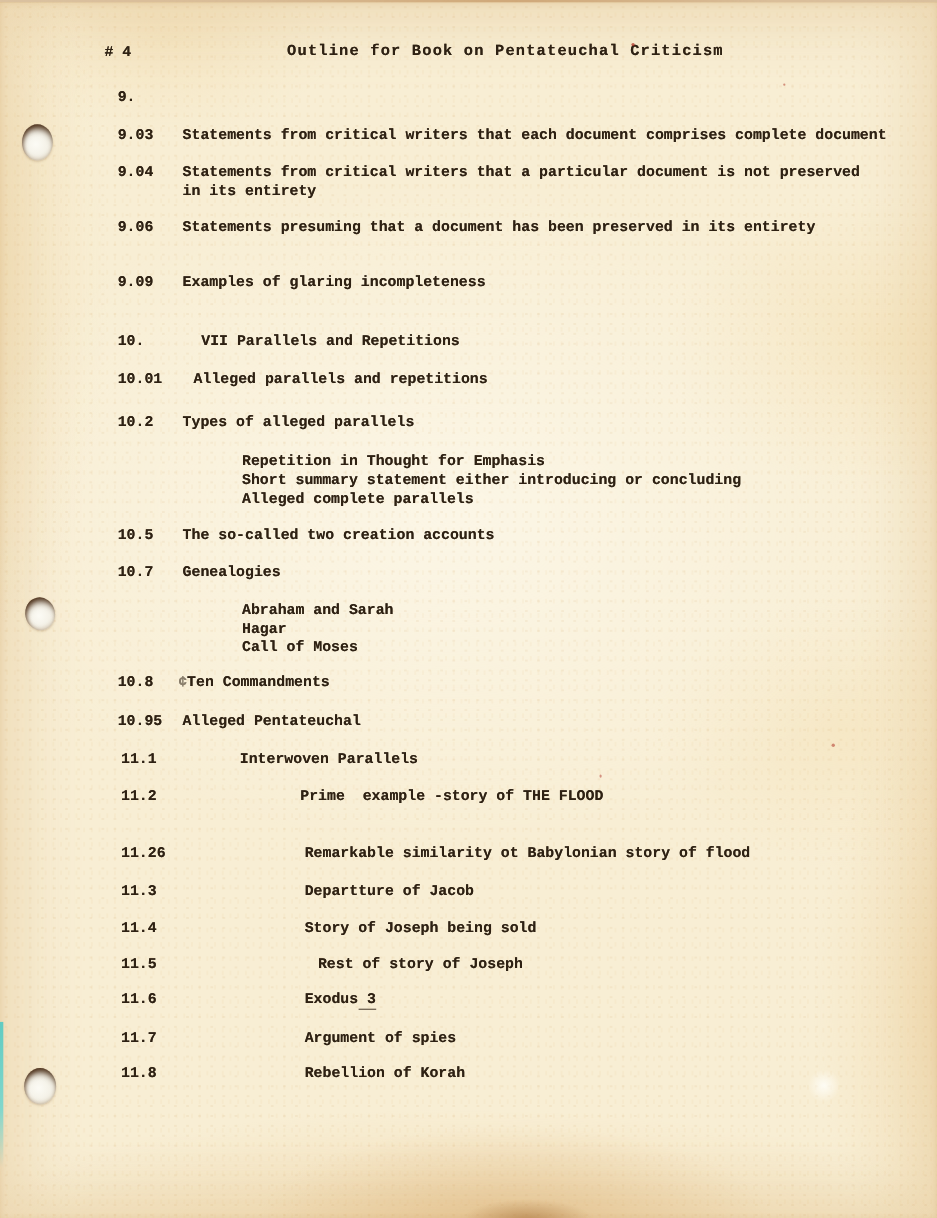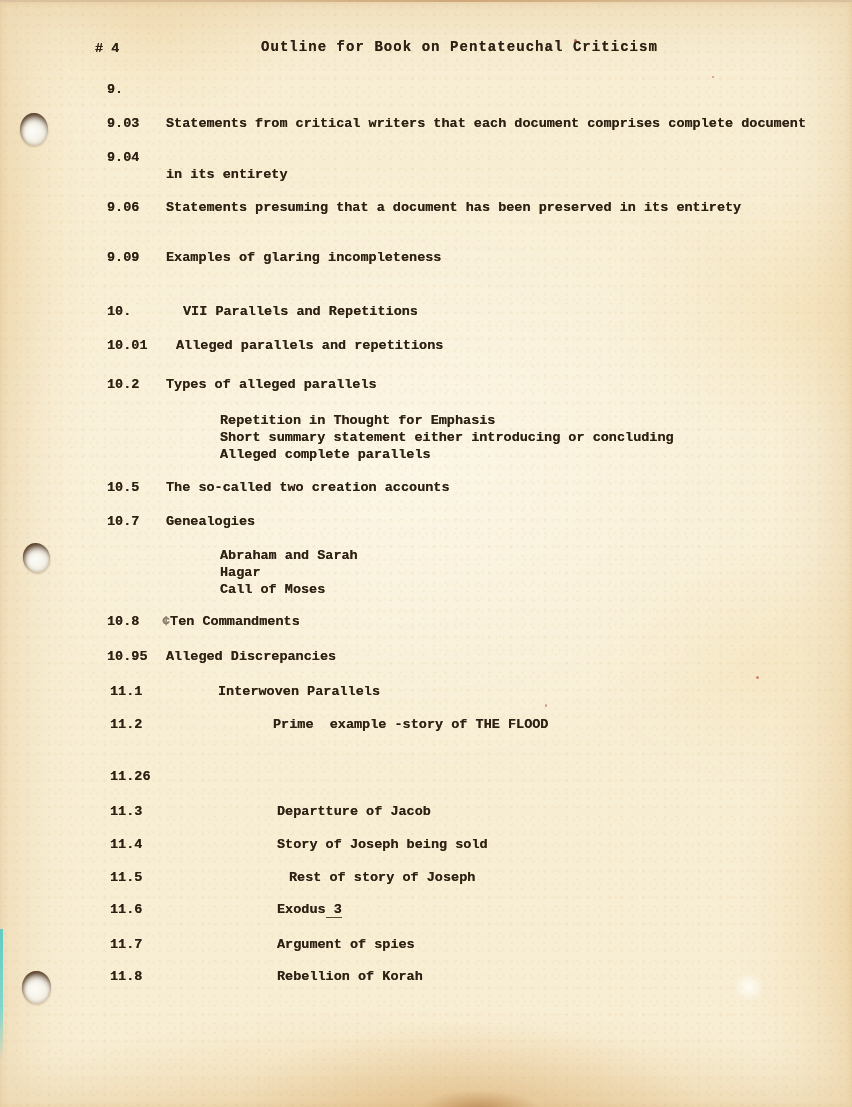--- a/index.html
+++ b/index.html
@@ -81,40 +81,40 @@
 
 <div id="paper">
   <div id="grain"></div>
 
   <span class="hdr-num"># 4</span>
   <span class="hdr-title">Outline for Book on Pentateuchal Criticism</span>
 
   <div id="outline">
       <div class="row" style="top: 80px; left: 0px; width: 852px;"><span class="num" style="left: 107px;">9.</span></div>
       <div class="row" style="top: 114px; left: 0px; width: 769px;"><span class="num" style="left: 107px;">9.03</span><span class="txt" style="left: 166px;"><span>Statements from critical writers that each document comprises complete document</span></span></div>
-      <div class="row" style="top: 148px; left: 0px; width: 852px;"><span class="num" style="left: 107px;">9.04</span></div>
+      <div class="row" style="top: 148px; left: 0px; width: 852px;"><span class="num" style="left: 107px;">9.04</span><span class="txt" style="left: 166px;"><span>Statements from critical writers that a particular document is not preserved</span></span></div>
       <div class="row" style="top: 165px; left: 0px; width: 852px;"><span class="txt" style="left: 166px;"><span>in its entirety</span></span></div>
       <div class="row" style="top: 198px; left: 0px; width: 852px;"><span class="num" style="left: 107px;">9.06</span><span class="txt" style="left: 166px;"><span>Statements presuming that a document has been preserved in its entirety</span></span></div>
       <div class="row" style="top: 248px; left: 0px; width: 852px; padding-left: 13px;"><span class="num" style="left: 107px;">9.09</span><span class="txt" style="left: 166px;"><span>Examples of glaring incompleteness</span></span></div>
       <div class="row" style="top: 302px; left: 0px; width: 852px;"><span class="num" style="left: 107px; font-family: Liberation Mono, monospace;">10.</span><span class="txt" style="left: 183px;"><span>VII Parallels and Repetitions</span></span></div>
       <div class="row" style="top: 336px; left: 0px; width: 852px;"><span class="num" style="left: 107px;">10.01</span><span class="txt" style="left: 176px;"><span>Alleged parallels and repetitions</span></span></div>
       <div class="row" style="top: 375px; left: 0px; width: 852px;"><span class="num" style="left: 107px;">10.2</span><span class="txt" style="left: 166px;"><span>Types of alleged parallels</span></span></div>
       <div class="row" style="top: 411px; left: 0px; width: 680px;"><span class="txt" style="left: 220px;"><span>Repetition in Thought for Emphasis</span></span></div>
       <div class="row" style="top: 428px; left: 0px; width: 852px;"><span class="txt" style="left: 220px;"><span>Short summary statement either introducing or concluding</span></span></div>
       <div class="row" style="top: 445px; left: 0px; width: 852px;"><span class="txt" style="left: 220px;"><span>Alleged complete parallels</span></span></div>
       <div class="row" style="top: 478px; left: 0px; width: 852px;"><span class="num" style="left: 107px;">10.5</span><span class="txt" style="left: 166px;"><span>The so-called two creation accounts</span></span></div>
       <div class="row" style="top: 512px; left: 0px; width: 852px;"><span class="num" style="left: 107px;">10.7</span><span class="txt" style="left: 166px;"><span>Genealogies</span></span></div>
       <div class="row" style="top: 546px; left: 0px; width: 852px;"><span class="txt" style="left: 220px;"><span>Abraham and Sarah</span></span></div>
       <div class="row" style="top: 563px; left: 0px; width: 852px;"><span class="txt" style="left: 220px;"><span>Hagar</span></span></div>
       <div class="row" style="top: 580px; left: 0px; width: 852px;"><span class="txt" style="left: 220px;"><span>Call of Moses</span></span></div>
       <div class="row" style="top: 612px; left: 0px; width: 852px;"><span class="num" style="left: 107px;">10.8</span><span class="txt" style="left: 162px;"><span class="stray">¢</span><span>Ten Commandments</span></span></div>
-      <div class="row" style="top: 647px; left: 0px; width: 852px;"><span class="num" style="left: 107px;">10.95</span><span class="txt" style="left: 166px;"><span>Alleged Discrepancies</span></span></div>
+      <div class="row" style="top: 647px; left: 0px; width: 852px;"><span class="num" style="left: 107px;">10.95</span><span class="txt" style="left: 166px;"><span>Alleged Pentateuchal</span></span></div>
       <div class="row" style="top: 682px; left: 0px; width: 852px;"><span class="num" style="left: 110px;">11.1</span><span class="txt" style="left: 218px;"><span>Interwoven Parallels</span></span></div>
       <div class="row" style="top: 715px; left: 0px; width: 852px;"><span class="num" style="left: 110px;">11.2</span><span class="txt" style="left: 273px;"><span>Prime  example -story of THE FLOOD</span></span></div>
-      <div class="row" style="top: 767px; left: 0px; width: 852px;"><span class="num" style="left: 110px;">11.26</span></div>
+      <div class="row" style="top: 767px; left: 0px; width: 852px;"><span class="num" style="left: 110px;">11.26</span><span class="txt" style="left: 277px;"><span>Remarkable similarity ot Babylonian story of flood</span></span></div>
       <div class="row" style="top: 802px; left: 0px; width: 852px; font-family: Liberation Mono, monospace;"><span class="num" style="left: 110px;">11.3</span><span class="txt" style="left: 277px;"><span>Departture of Jacob</span></span></div>
       <div class="row" style="top: 835px; left: 0px; width: 852px;"><span class="num" style="left: 110px;">11.4</span><span class="txt" style="left: 277px;"><span>Story of Joseph being sold</span></span></div>
       <div class="row" style="top: 868px; left: 0px; width: 852px;"><span class="num" style="left: 110px;">11.5</span><span class="txt" style="left: 277px; padding-left: 12px;"><span>Rest of story of Joseph</span></span></div>
       <div class="row" style="top: 900px; left: 0px; width: 852px;"><span class="num" style="left: 110px;">11.6</span><span class="txt" style="left: 277px;"><span>Exodus</span><span class="uline"> 3</span></span></div>
       <div class="row" style="top: 935px; left: 0px; width: 852px;"><span class="num" style="left: 110px;">11.7</span><span class="txt" style="left: 277px;"><span>Argument of spies</span></span></div>
       <div class="row" style="top: 967px; left: 0px; width: 852px;"><span class="num" style="left: 110px;">11.8</span><span class="txt" style="left: 277px;"><span>Rebellion of Korah</span></span></div>
     </div>
 
   <div class="hole" id="hole-1"></div>
   <div class="hole" id="hole-2"></div>

